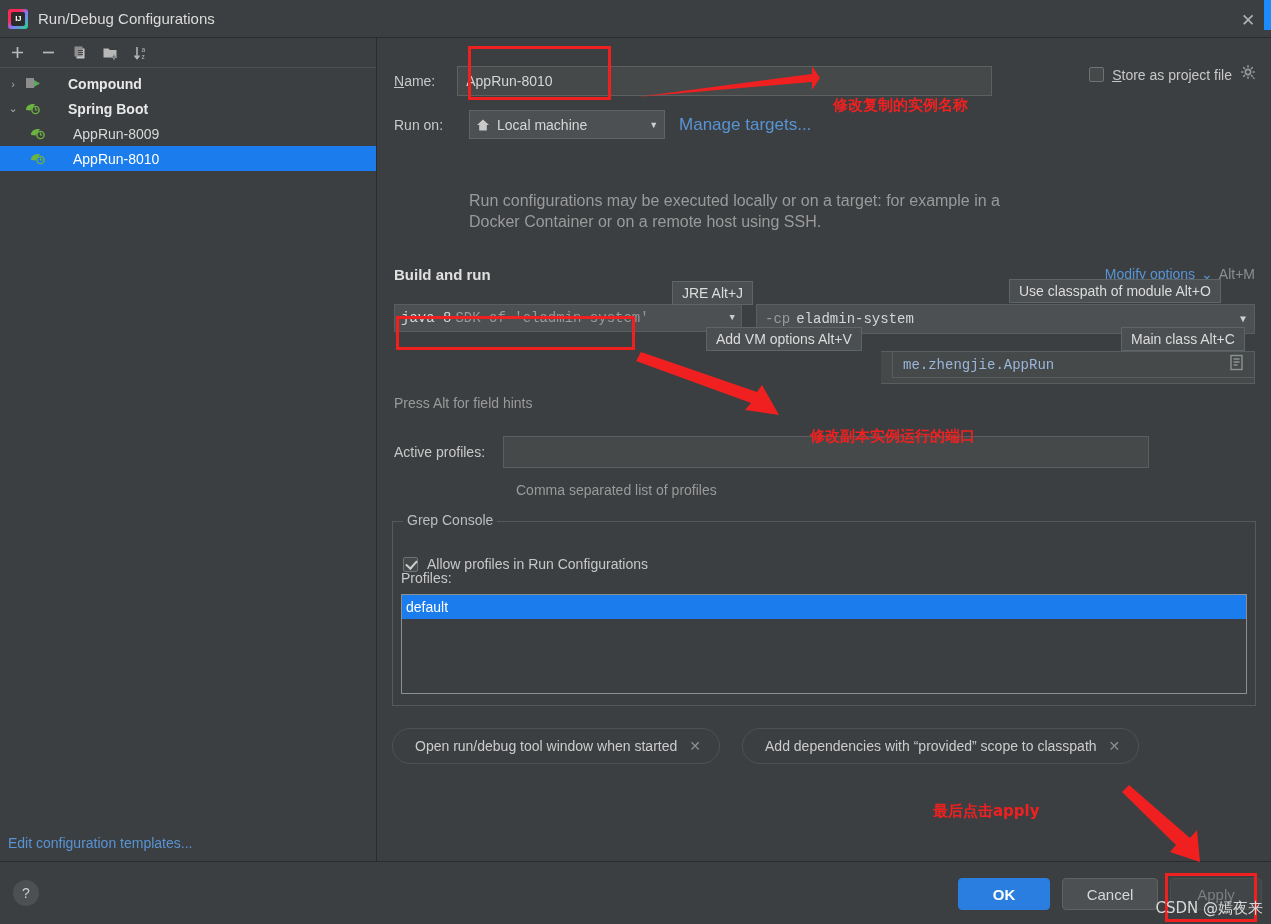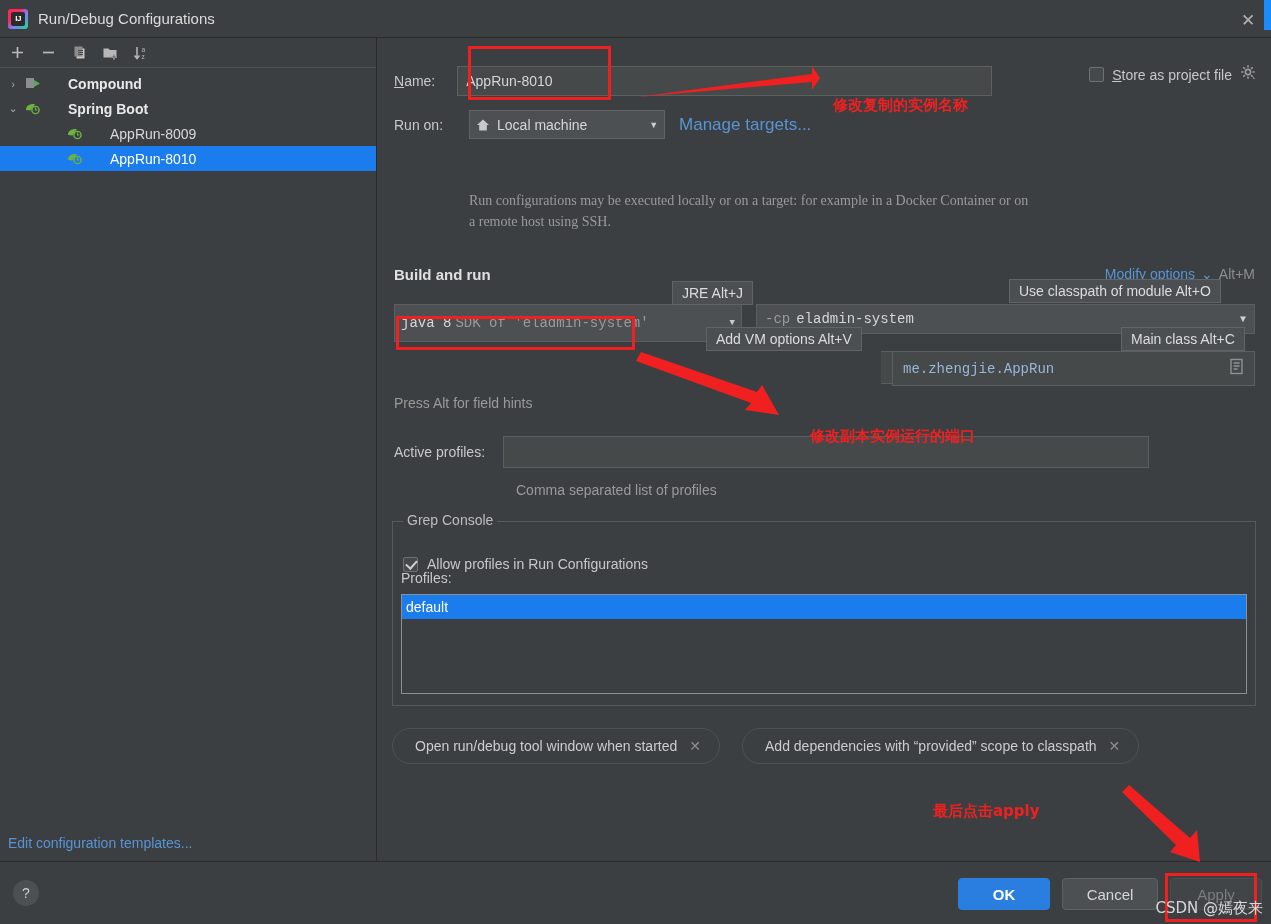--- a/index.html
+++ b/index.html
@@ -76,21 +76,21 @@
   }
   .tree-row.selected { background: #1a7ced; }
   .tree-row.selected .tr-label { color: #ffffff; }
   .twisty {
     width: 18px; text-align: center; color: #a9a9a9; font-size: 11px;
     flex: none; user-select: none;
   }
   .tr-icon { width: 22px; flex: none; display: flex; align-items: center; justify-content: center; }
   .tr-label { color: #d8d8d8; margin-left: 24px; }
   .tr-label.bold { font-weight: bold; color: #e8e8e8; }
-  .tree-row.child { padding-left: 64px; }
+  .tree-row.child { padding-left: 27px; }
 
   .edit-templates {
     position: absolute; left: 8px; bottom: 10px;
     color: #5894d4; font-size: 14px; cursor: pointer;
   }
 
   
   .main {
     position: absolute; left: 378px; top: 38px; width: 893px; height: 823px;
     background: #3c3f41;
@@ -121,21 +121,21 @@
     color: #d6d6d6; font-size: 14px; cursor: pointer;
   }
   .combo .home-icon { margin-right: 7px; display: flex; }
   .combo .caret { margin-left: auto; color: #cccccc; font-size: 9px; }
   .link {
     color: #5894d4; font-size: 17px; margin-left: 14px; cursor: pointer;
   }
 
   .desc-text {
     position: absolute; left: 91px; top: 152px;
-    width: 560px; color: #9a9a9a; font-size: 14px; line-height: 21px; font-family: Liberation Serif, serif;
+    width: 560px; color: #9a9a9a; font-size: 16px; line-height: 21px;
   }
 
   .store-row {
     position: absolute; right: 14px; top: 26px;
     display: flex; align-items: center; gap: 8px; cursor: pointer;
   }
   .cb {
     width: 15px; height: 15px; background: #45494a;
     border: 1px solid #6e7274; border-radius: 2px; flex: none;
     position: relative;
@@ -155,21 +155,21 @@
   .modify-options {
     position: absolute; right: 16px; top: 228px;
     font-size: 14px; color: #5894d4; cursor: pointer;
     display: flex; align-items: center; gap: 6px;
   }
   .modify-options .shortcut { color: #8d8d8d; }
 
   
   .sdk-combo {
     position: absolute; left: 16px; top: 266px;
-    width: 348px; height: 38px;
+    width: 348px; height: 28px;
     background: #4c5052; border: 1px solid #5a5e60;
     display: flex; align-items: center; padding: 0 6px;
     font-family: "Liberation Mono", "DejaVu Sans Mono", monospace;
     font-size: 14px; color: #d6d6d6; cursor: pointer;
     white-space: nowrap; overflow: hidden;
   }
   .sdk-combo .caret { margin-left: auto; font-size: 9px; color: #cccccc; }
   .sdk-dim { color: #9a9a9a; }
 
   .cp-combo {
@@ -192,21 +192,21 @@
     font-size: 14px; color: #d6d6d6;
   }
   .vm-icons {
     position: absolute; left: 503px; top: 313px; width: 374px; height: 33px;
     background: #45494a; border: 1px solid #5a5e60; border-left: none;
     display: flex; align-items: center; justify-content: flex-end;
     gap: 12px; padding-right: 14px;
   }
   .main-class-field {
     position: absolute; left: 514px; top: 313px;
-    width: 363px; height: 35px;
+    width: 363px; height: 27px;
     background: #45494a; border: 1px solid #5a5e60;
     display: flex; align-items: center; padding: 0 10px;
     font-family: "Liberation Mono", "DejaVu Sans Mono", monospace;
     font-size: 14px; color: #9ab6d8;
   }
   .main-class-field .doc-icon { margin-left: auto; }
 
   .hint-text {
     position: absolute; left: 16px; top: 357px;
     color: #9a9a9a; font-size: 14px;

